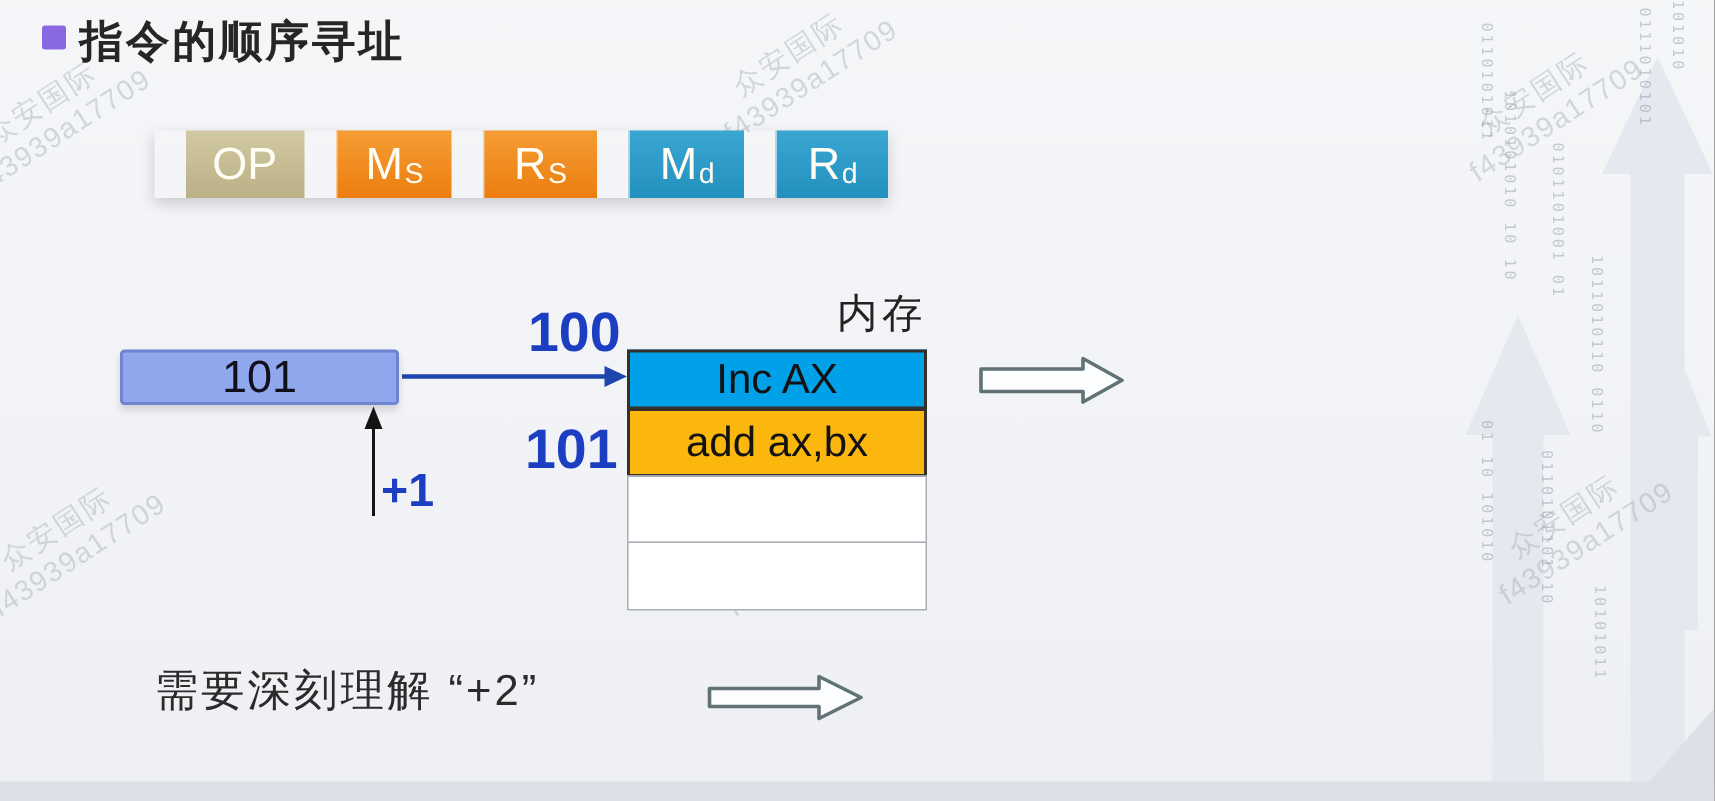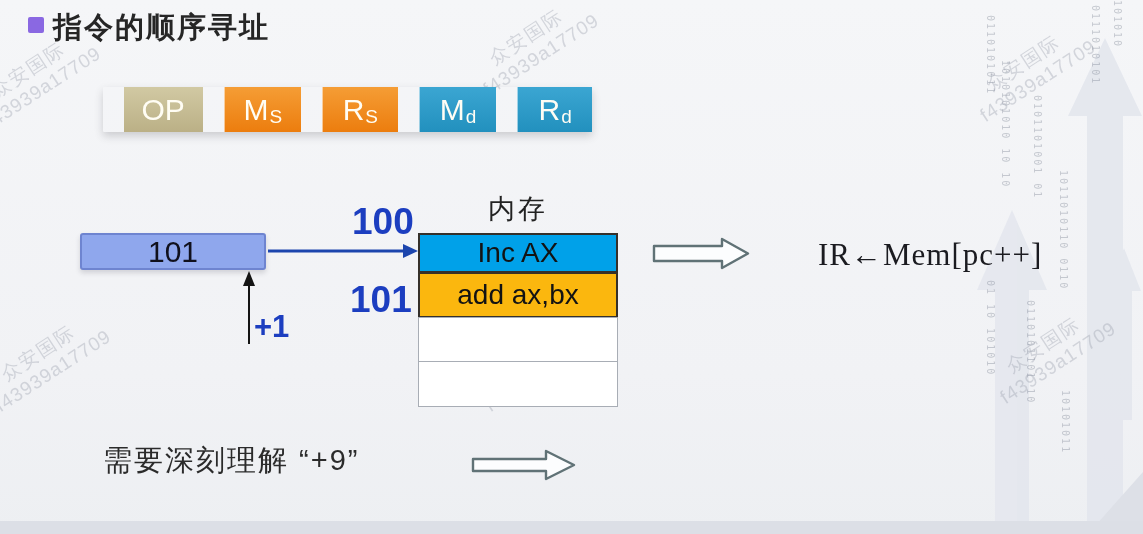--- a/index.html
+++ b/index.html
@@ -77,21 +77,21 @@
   .plus-one{
     position:absolute;left:254px;top:309px;
     font-size:31px;font-weight:bold;color:#1c3ec0;
   }
   
   .addr{position:absolute;font-size:37px;font-weight:bold;color:#1c3ec0;}
   .addr-100{left:352px;top:201px;}
   .addr-101{left:350px;top:279px;}
   
   .mem-label{
-    position:absolute;left:418px;top:191px;width:200px;text-align:center;
+    position:absolute;left:418px;top:191px;width:200px;text-align:right;
     font-size:27px;letter-spacing:3px;color:#222;
   }
   .mem-row{
     position:absolute;left:418px;width:200px;box-sizing:border-box;
     display:flex;align-items:center;justify-content:center;
     font-size:28px;color:#131313;
   }
   .mem-row-0{top:233px;height:40px;background:#00a1e9;border:2px solid #35302a;}
   .mem-row-1{top:272px;height:46px;background:#fbb70e;border:2px solid #35302a;}
   .mem-row-2{top:317px;height:45px;background:#ffffff;border:1.5px solid #a8adb5;}
@@ -213,17 +213,16 @@
     <polygon points="403,244 418,251 403,258" fill="#1c45ad"></polygon>
 
     <line x1="249" y1="344" x2="249" y2="283" stroke="#141414" stroke-width="2"></line>
     <polygon points="243,286 249,271 255,286" fill="#141414"></polygon>
 
     <path d="M654,246 L722,246 L722,239 L748,253.5 L722,268 L722,261 L654,261 Z" fill="#fcfdfe" stroke="#607276" stroke-width="2.4" stroke-linejoin="round"></path>
 
     <path d="M473,459 L546,459 L546,451 L574,465 L546,479 L546,471 L473,471 Z" fill="#fcfdfe" stroke="#607276" stroke-width="2.4" stroke-linejoin="round"></path>
   </svg>
 
-  <div class="ir-expr">IR←Mem[pc++]</div>
-
-  <div class="note-left">需要深刻理解 “+9”</div>
+
+  <div class="note-left">需要深刻理解 “+2”</div>
 
 </div>
 
 </body></html>

